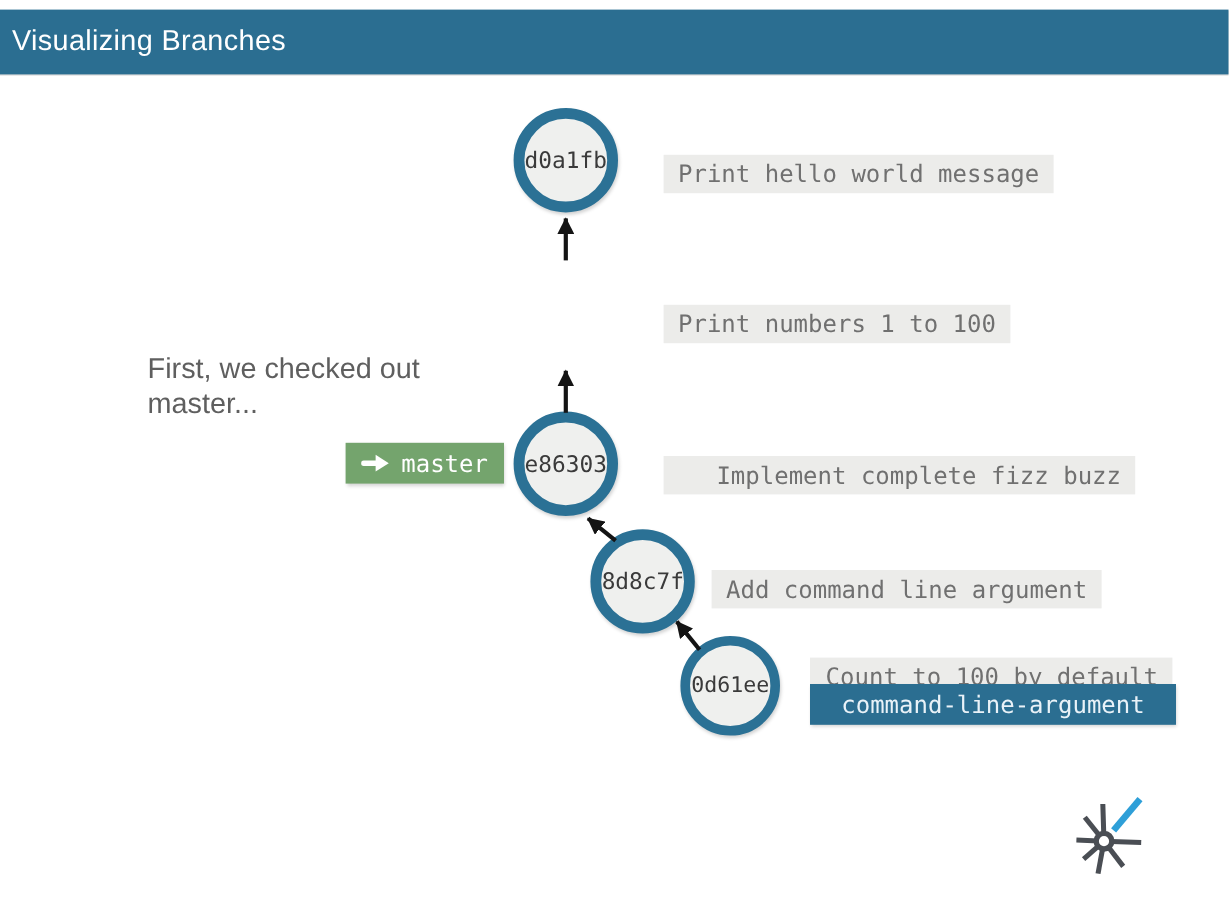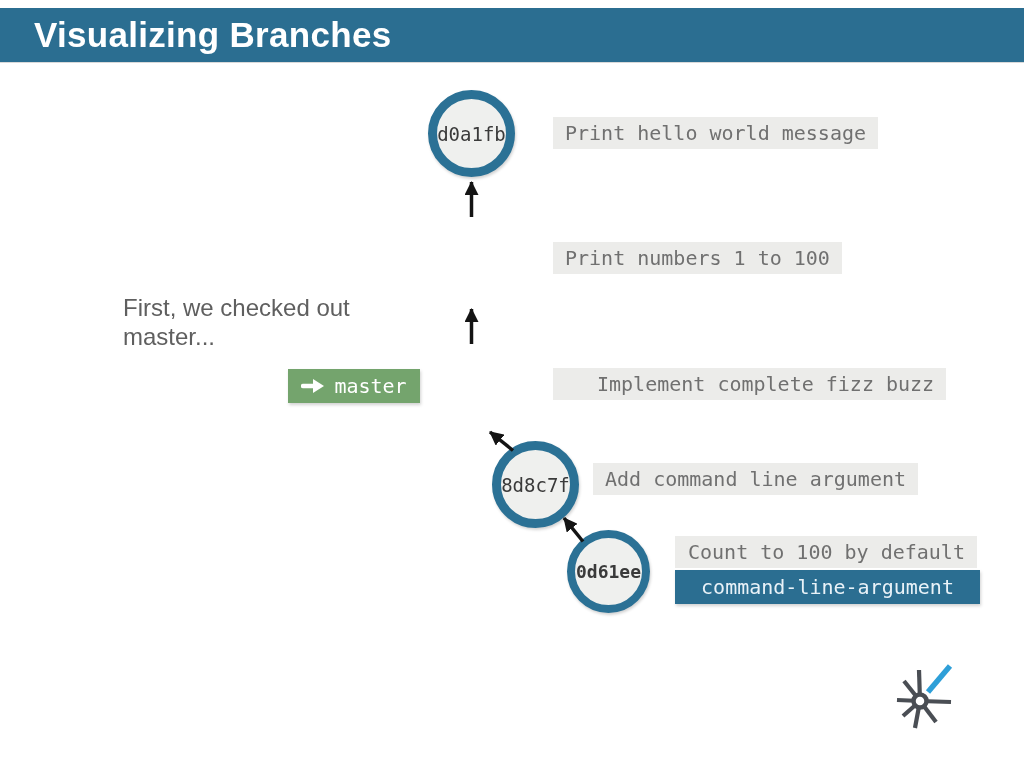--- a/index.html
+++ b/index.html
@@ -23,23 +23,23 @@
     top: 8px;
     width: 1024px;
     height: 54px;
     background: #2B6E91;
     display: flex;
     align-items: center;
     box-shadow: 0 1px 0 rgba(0,0,0,0.15);
   }
   .titlebar .title {
     color: #ffffff;
-    font-weight: bold;
-    font-size: 35px;
-    padding-left: 34px;
+    font-weight: normal;
+    font-size: 24px;
+    padding-left: 10px;
     letter-spacing: 0.3px;
   }
 
   
   .annotation {
     position: absolute;
     left: 123px;
     top: 293px;
     width: 242px;
     text-align: left;
@@ -61,34 +61,35 @@
     font-family: "DejaVu Sans Mono", monospace;
     font-size: 19px;
     color: #3A3A3A;
     box-shadow: 1px 2px 3px rgba(0,0,0,0.18);
   }
   .node-lg { width: 87px; height: 87px; }
   .node-sm { width: 83px; height: 83px; border-width: 8px; font-size: 18px; }
   .n1 { left: 428px; top: 90px;  }
   .n2 { left: 428px; top: 216px; }
   .n3 { left: 428px; top: 343px; }
-  .n4 { left: 492px; top: 441px; }
-  .n5 { left: 567px; top: 530px; font-weight: bold; }
+  .n4 { left: 492px; top: 441px; justify-content: flex-end; }
+  .n5 { left: 567px; top: 530px; }
 
   
   .msg {
     position: absolute;
     height: 32px;
     line-height: 32px;
     background: #ECECEA;
     color: #707070;
     font-family: "DejaVu Sans Mono", monospace;
     font-size: 20px;
     padding: 0 12px;
     white-space: nowrap;
+    margin-top: 12px;
   }
   .m1 { left: 553px; top: 117px; }
   .m2 { left: 553px; top: 242px; }
   .m3 { left: 553px; top: 368px; padding-left: 44px; }
   .m4 { left: 593px; top: 463px; }
   .m5 { left: 675px; top: 536px; padding-left: 13px; }
 
   
   .branch-label {
     position: absolute;
@@ -145,20 +146,23 @@
     <span class="title">Visualizing Branches</span>
   </header>
 
   <div class="annotation">
     <div>First, we checked out</div>
     <div>master...</div>
   </div>
 
   <div class="commit-node node-lg n1">
     <span>d0a1fb</span>
+  </div>
+  <div class="commit-node node-lg n3">
+    <span>e86303</span>
   </div>
   <div class="commit-node node-lg n4">
     <span>8d8c7f</span>
   </div>
   <div class="commit-node node-sm n5">
     <span>0d61ee</span>
   </div>
 
   <div class="msg m1">Print hello world message</div>
   <div class="msg m2">Print numbers 1 to 100</div>

